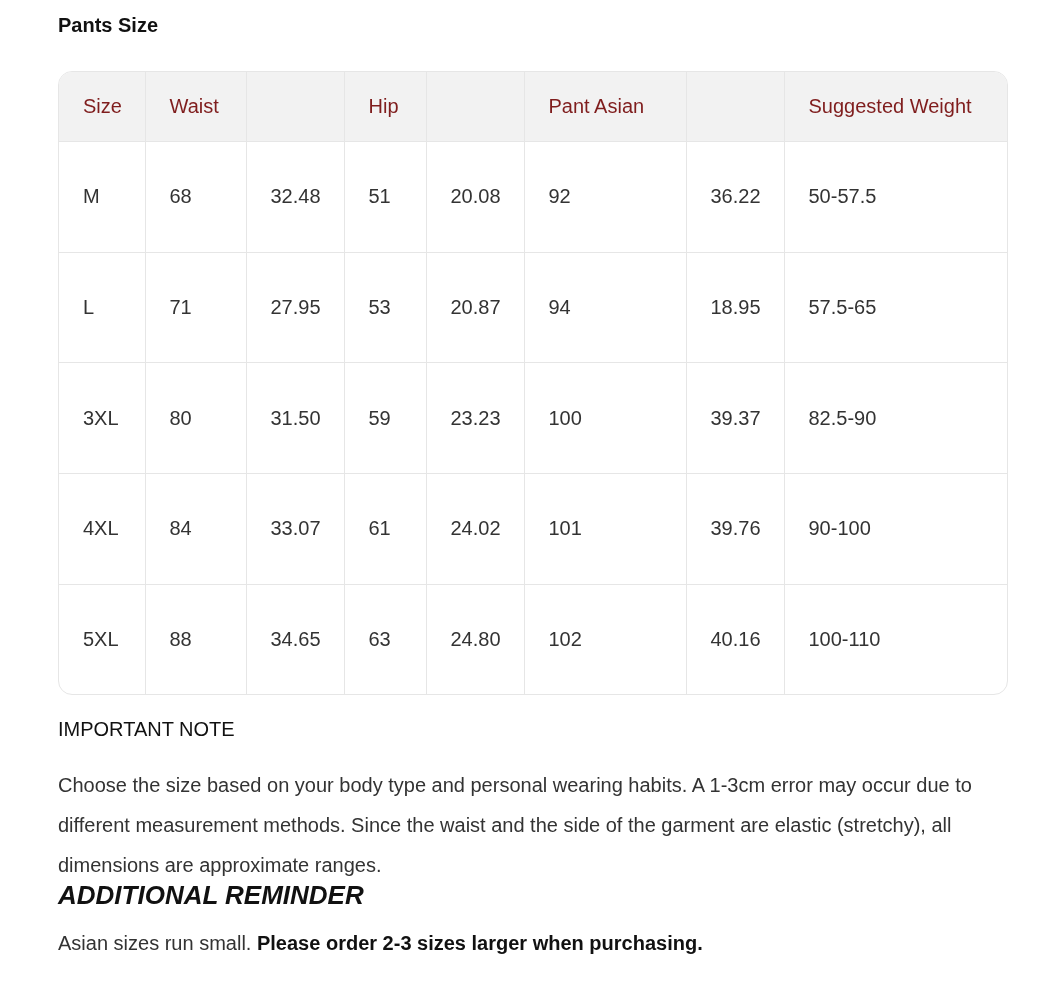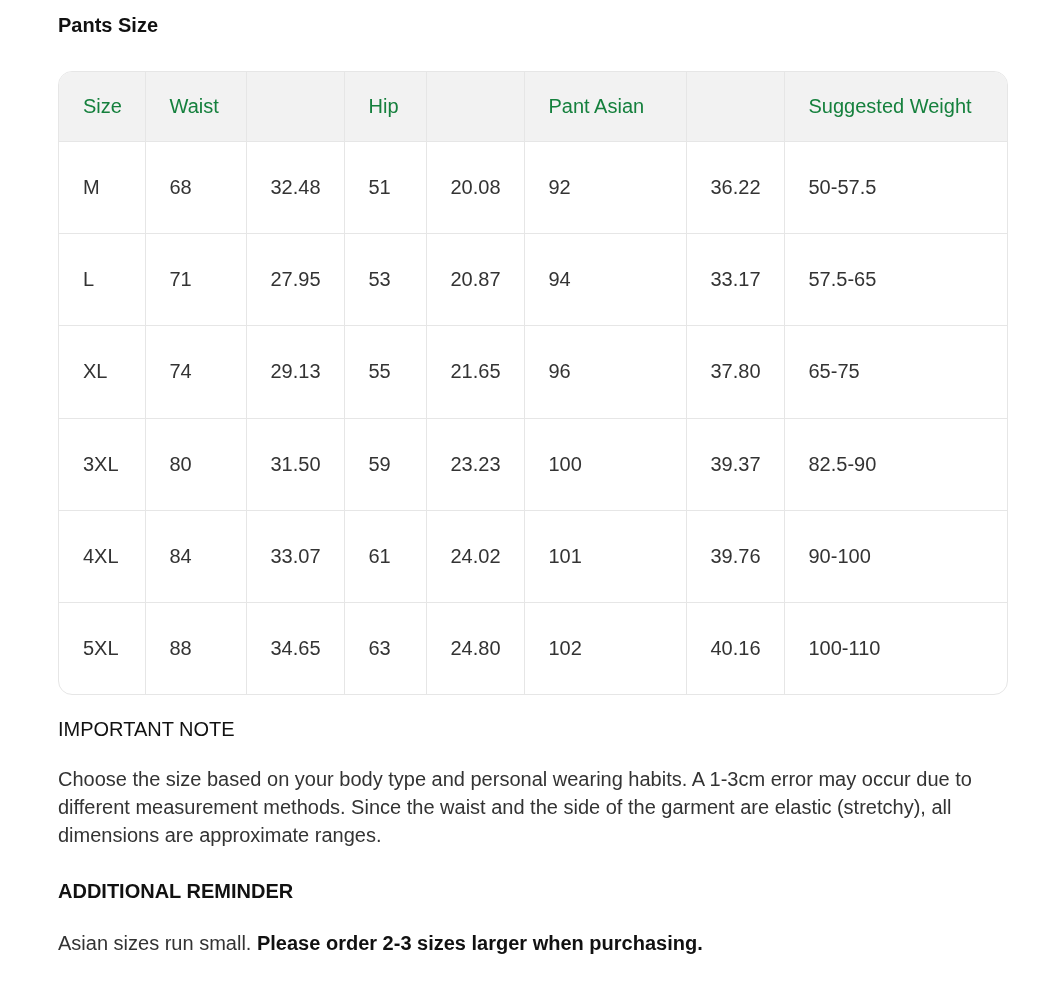--- a/index.html
+++ b/index.html
@@ -18,32 +18,32 @@
     border: 1px solid #e6e6e6; border-radius: 14px; overflow: hidden;
   }
   table { border-collapse: collapse; width: 100%; height: 100%; table-layout: fixed; }
   td, th {
     border-right: 1px solid #e6e6e6; border-bottom: 1px solid #e6e6e6;
     padding: 0 0 0 24px; text-align: left; font-size: 20px; height: 69px;
     color: #333; font-weight: normal;
   }
   tr td:last-child, tr th:last-child { border-right: none; }
   tr:last-child td { border-bottom: none; }
-  thead th { background: #f2f2f2; color: #15803d; font-weight: normal; }
+  thead th { background: #f2f2f2; color: #7f1d1d; font-weight: normal; }
   .h-note {
     position: absolute; left: 58px; top: 718px;
     font-size: 20px; font-weight: normal; color: #111;
   }
   .p-note {
     position: absolute; left: 58px; top: 765px; width: 970px;
-    font-size: 20px; line-height: 28px; color: #333;
+    font-size: 20px; line-height: 40px; color: #333;
   }
   .h-rem {
     position: absolute; left: 58px; top: 880px;
-    font-size: 20px; font-weight: bold; color: #111;
+    font-size: 26px; font-weight: bold; color: #111; font-style: italic;
   }
   .p-rem {
     position: absolute; left: 58px; top: 932px;
     font-size: 20px; color: #333;
   }
   .p-rem b { color: #111; }
 </style>
 </head>
 <body>
 
@@ -84,32 +84,22 @@
           <td>36.22</td>
           <td>50-57.5</td>
         </tr>
         <tr>
           <td>L</td>
           <td>71</td>
           <td>27.95</td>
           <td>53</td>
           <td>20.87</td>
           <td>94</td>
-          <td>33.17</td>
+          <td>18.95</td>
           <td>57.5-65</td>
-        </tr>
-        <tr>
-          <td>XL</td>
-          <td>74</td>
-          <td>29.13</td>
-          <td>55</td>
-          <td>21.65</td>
-          <td>96</td>
-          <td>37.80</td>
-          <td>65-75</td>
         </tr>
         <tr>
           <td>3XL</td>
           <td>80</td>
           <td>31.50</td>
           <td>59</td>
           <td>23.23</td>
           <td>100</td>
           <td>39.37</td>
           <td>82.5-90</td>

